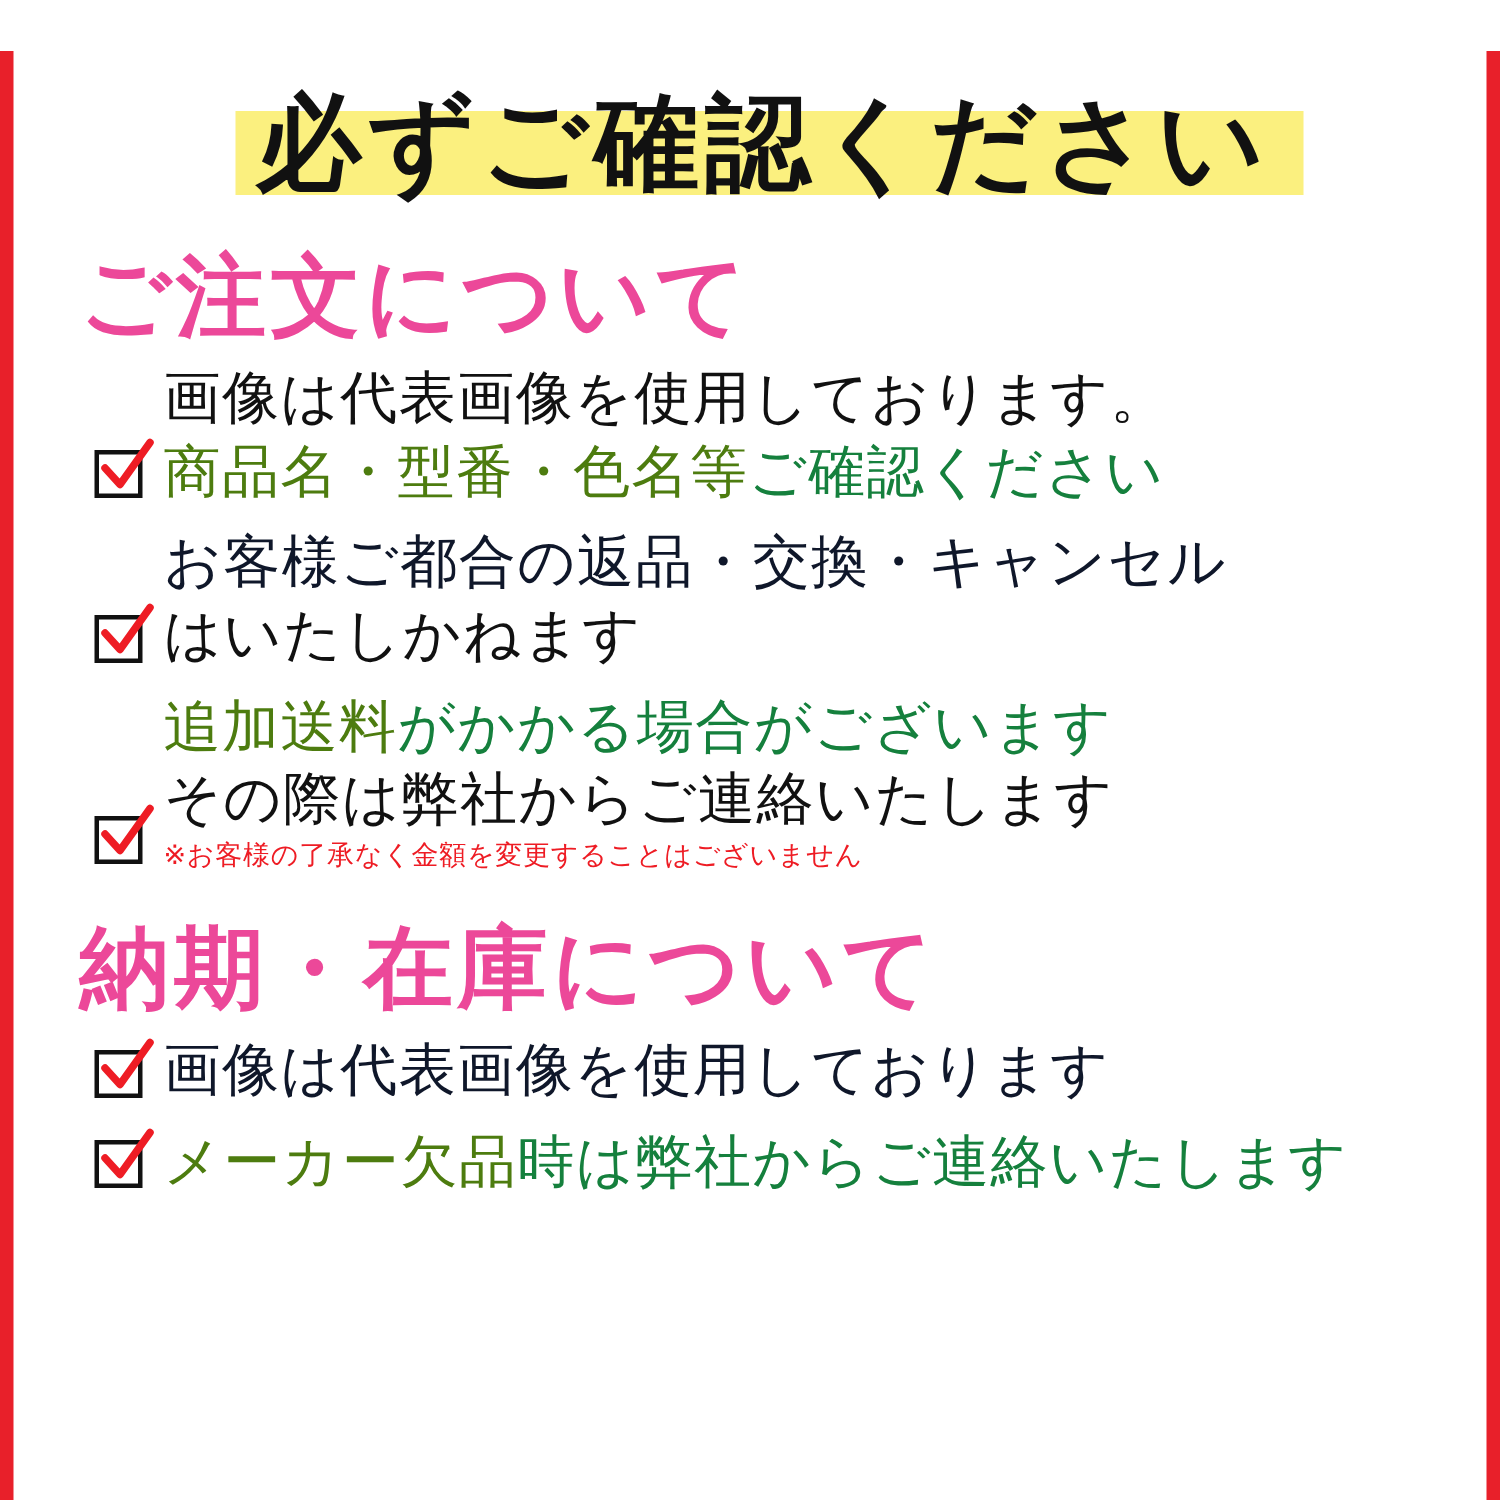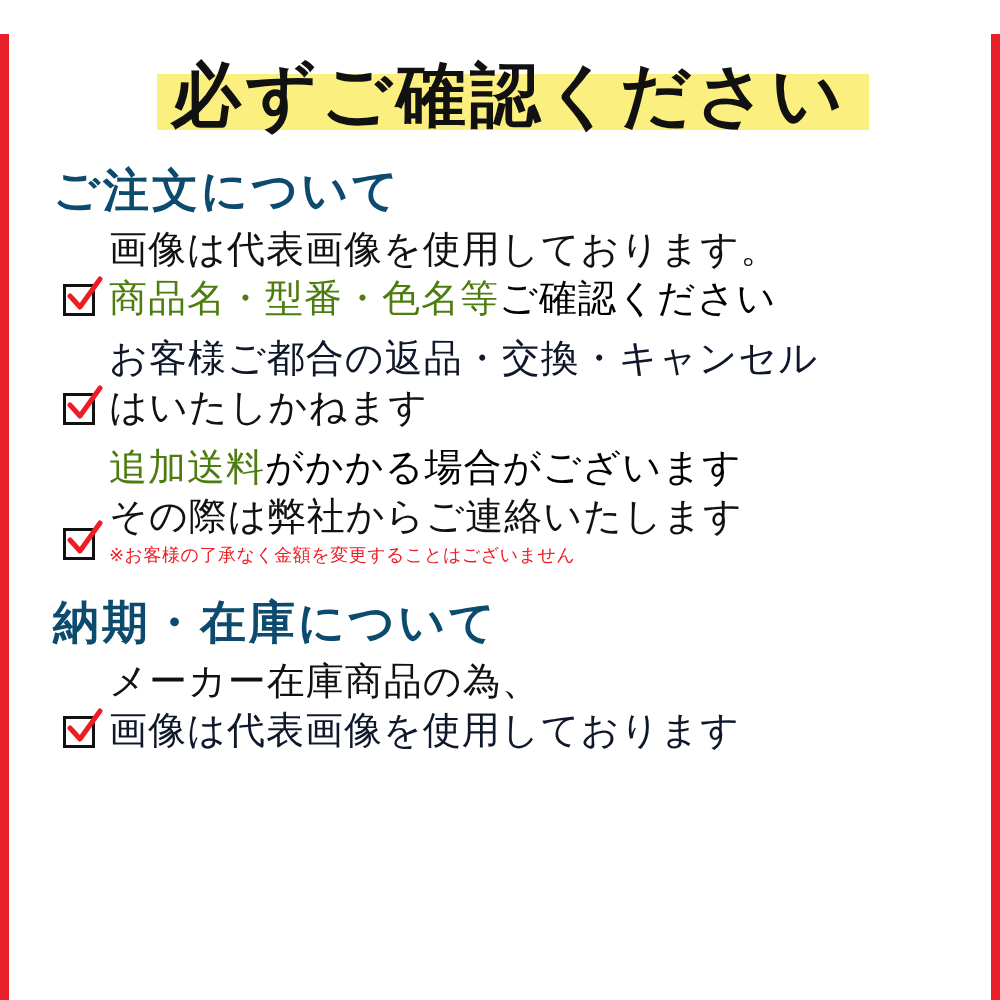--- a/index.html
+++ b/index.html
@@ -47,23 +47,23 @@
     font-weight: bold;
     letter-spacing: 4px;
     color: #111111;
     line-height: 1;
   }
   
   .section {
     padding: 0 0 0 44px;
   }
   .section-heading {
-    font-size: 46px;
+    font-size: 60px;
     font-weight: bold;
-    color: #0c4a6e;
+    color: #ec4899;
     letter-spacing: 3px;
     margin: 20px 0 8px 0;
     line-height: 1.15;
   }
   .section-heading.second {
     margin-top: 30px;
   }
   .item {
     display: flex;
     align-items: flex-end;
@@ -105,21 +105,21 @@
   }
   .line.red {
     color: #0f172a;
     font-weight: normal;
   }
   .line.mixed .r {
     color: #4d7c0f;
     font-weight: normal;
   }
   .line.mixed .k {
-    color: #000000;
+    color: #15803d;
     font-weight: normal;
   }
   .note {
     font-size: 18px;
     color: #ee1c24;
     letter-spacing: 0.5px;
     line-height: 1.3;
     margin-top: 2px;
     white-space: nowrap;
   }
@@ -182,20 +182,30 @@
     <div class="section-heading second">納期・在庫について</div>
 
     <div class="item">
       <span class="check">
         <span class="box"></span>
         <svg class="tick" viewBox="0 0 40 40" aria-hidden="true">
             <path d="M6 20 L16 31 L36 3" fill="none" stroke="#ee1c24" stroke-width="5" stroke-linecap="round" stroke-linejoin="round"></path>
           </svg>
       </span>
       <span class="lines">
-        <div class="line">メーカー在庫商品の為、</div>
         <div class="line red">画像は代表画像を使用しております</div>
       </span>
     </div>
 
+    <div class="item">
+      <span class="check">
+        <span class="box"></span>
+        <svg class="tick" viewBox="0 0 40 40" aria-hidden="true">
+            <path d="M6 20 L16 31 L36 3" fill="none" stroke="#ee1c24" stroke-width="5" stroke-linecap="round" stroke-linejoin="round"></path>
+          </svg>
+      </span>
+      <span class="lines">
+        <div class="line mixed"><span class="r">メーカー欠品</span><span class="k">時は弊社からご連絡いたします</span></div>
+      </span>
+    </div>
   </div>
 
 </div>
 
 </body></html>

